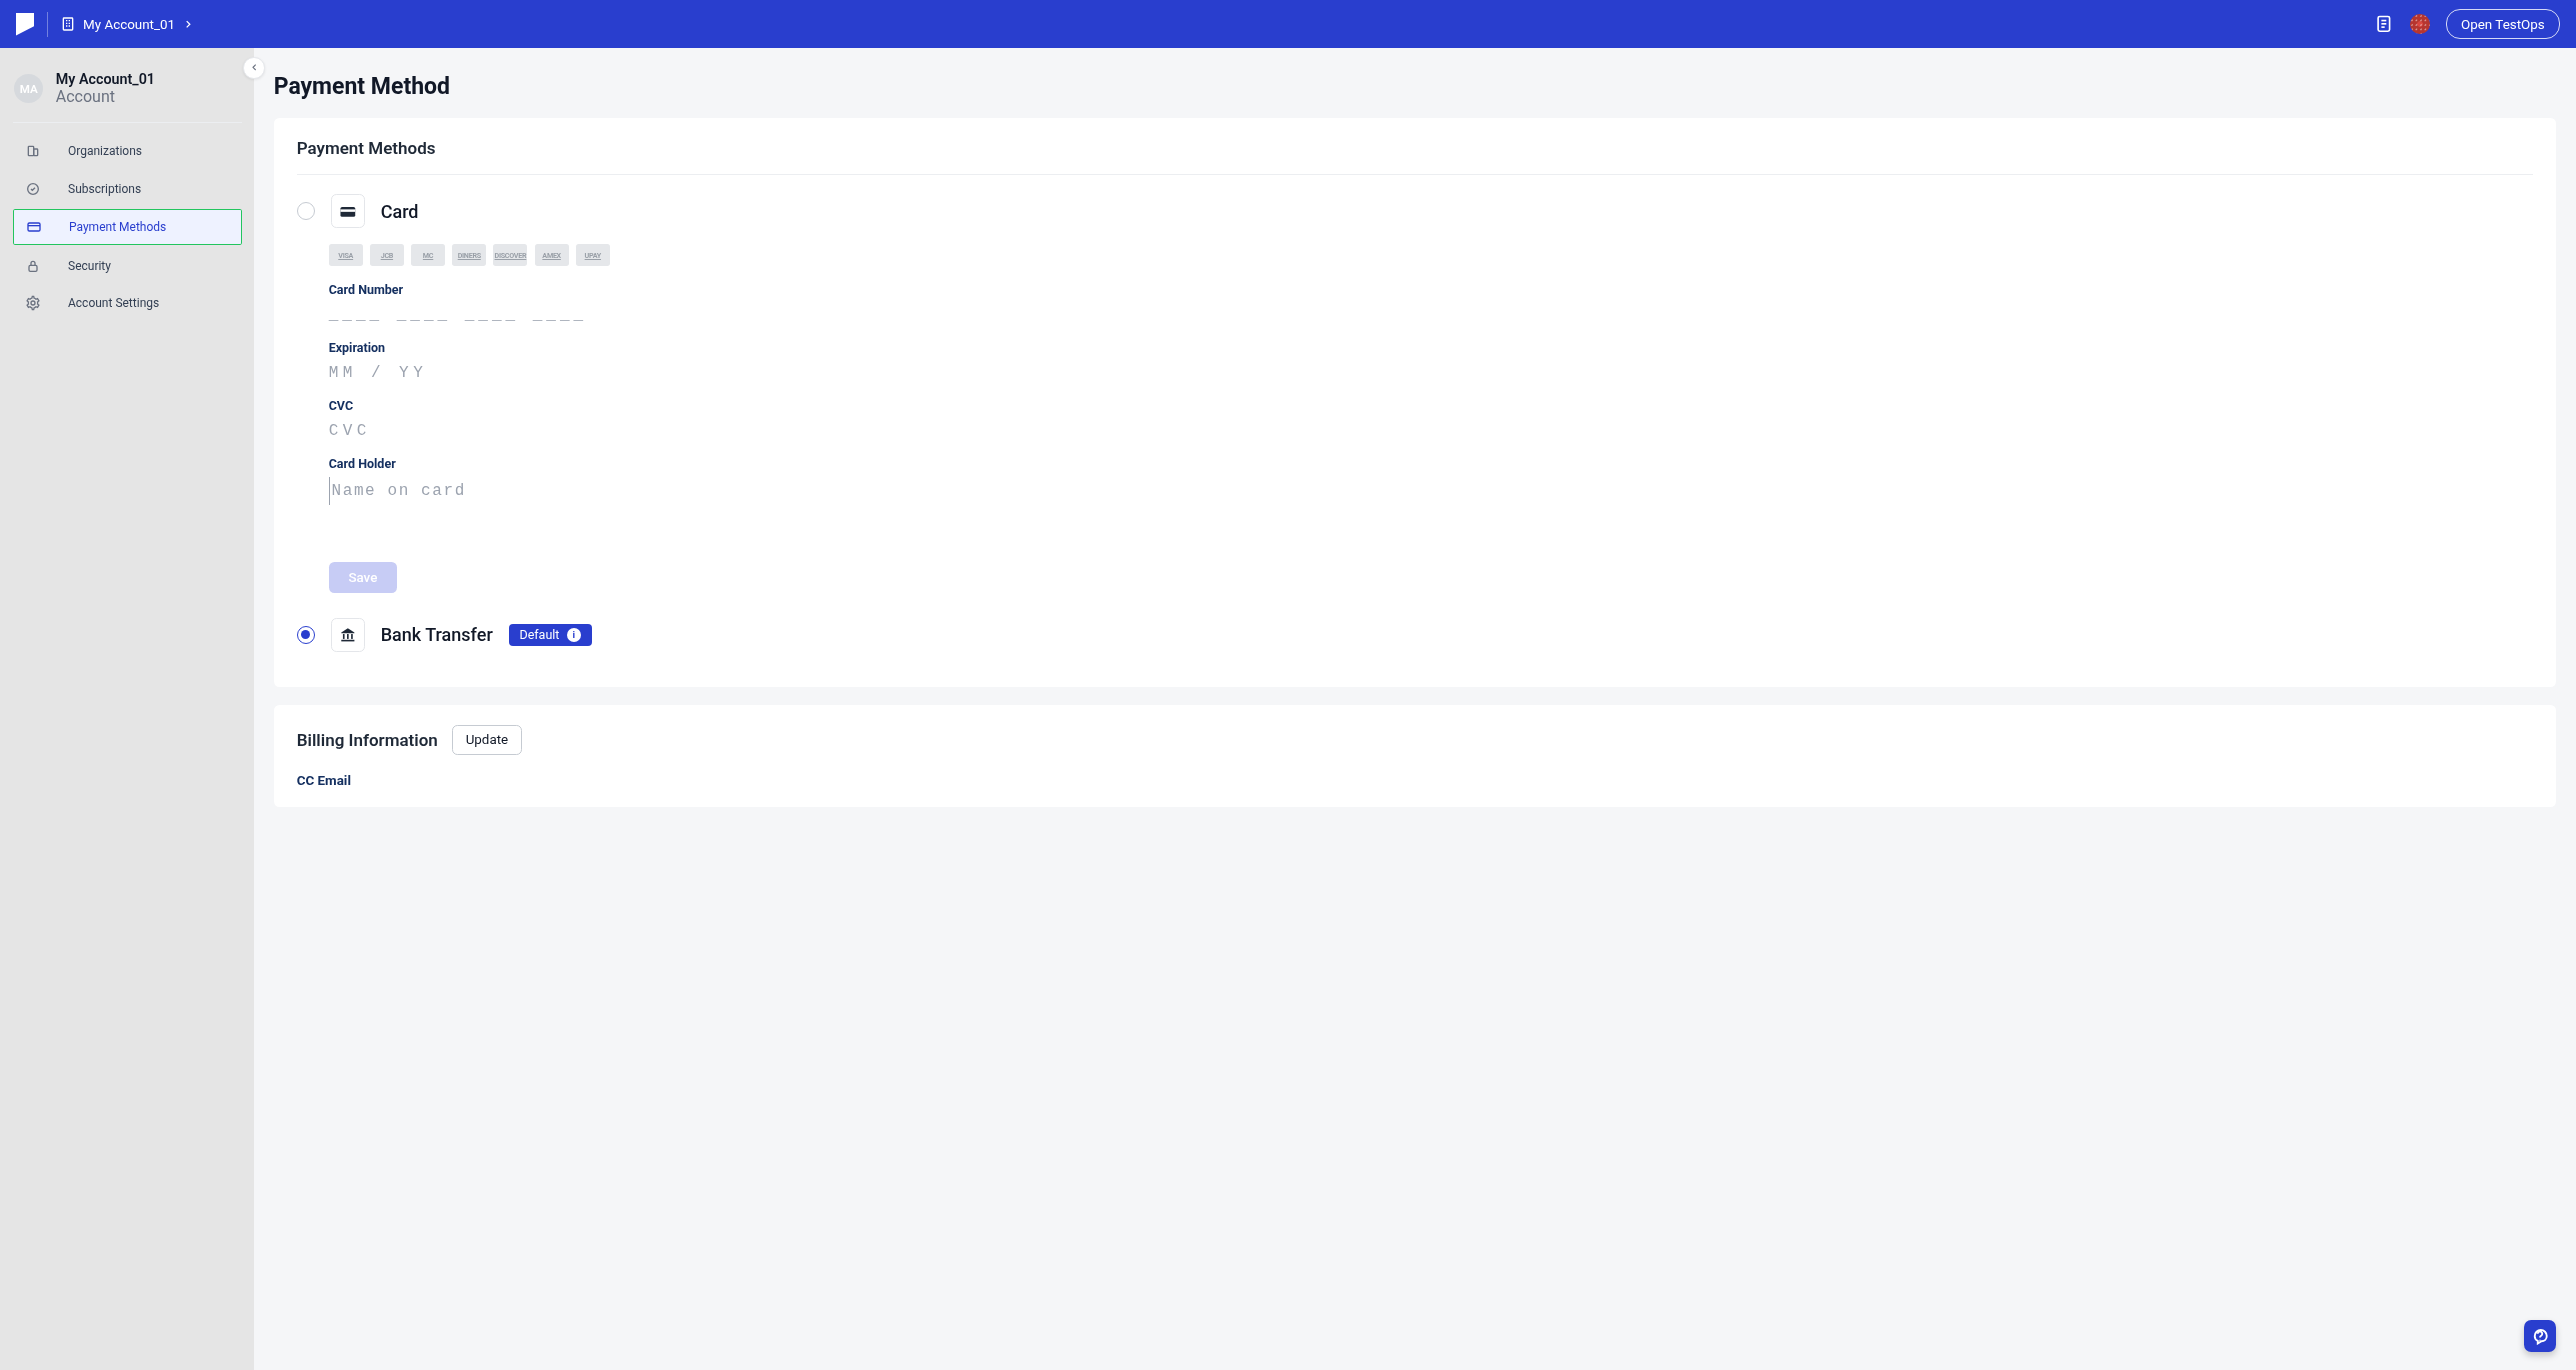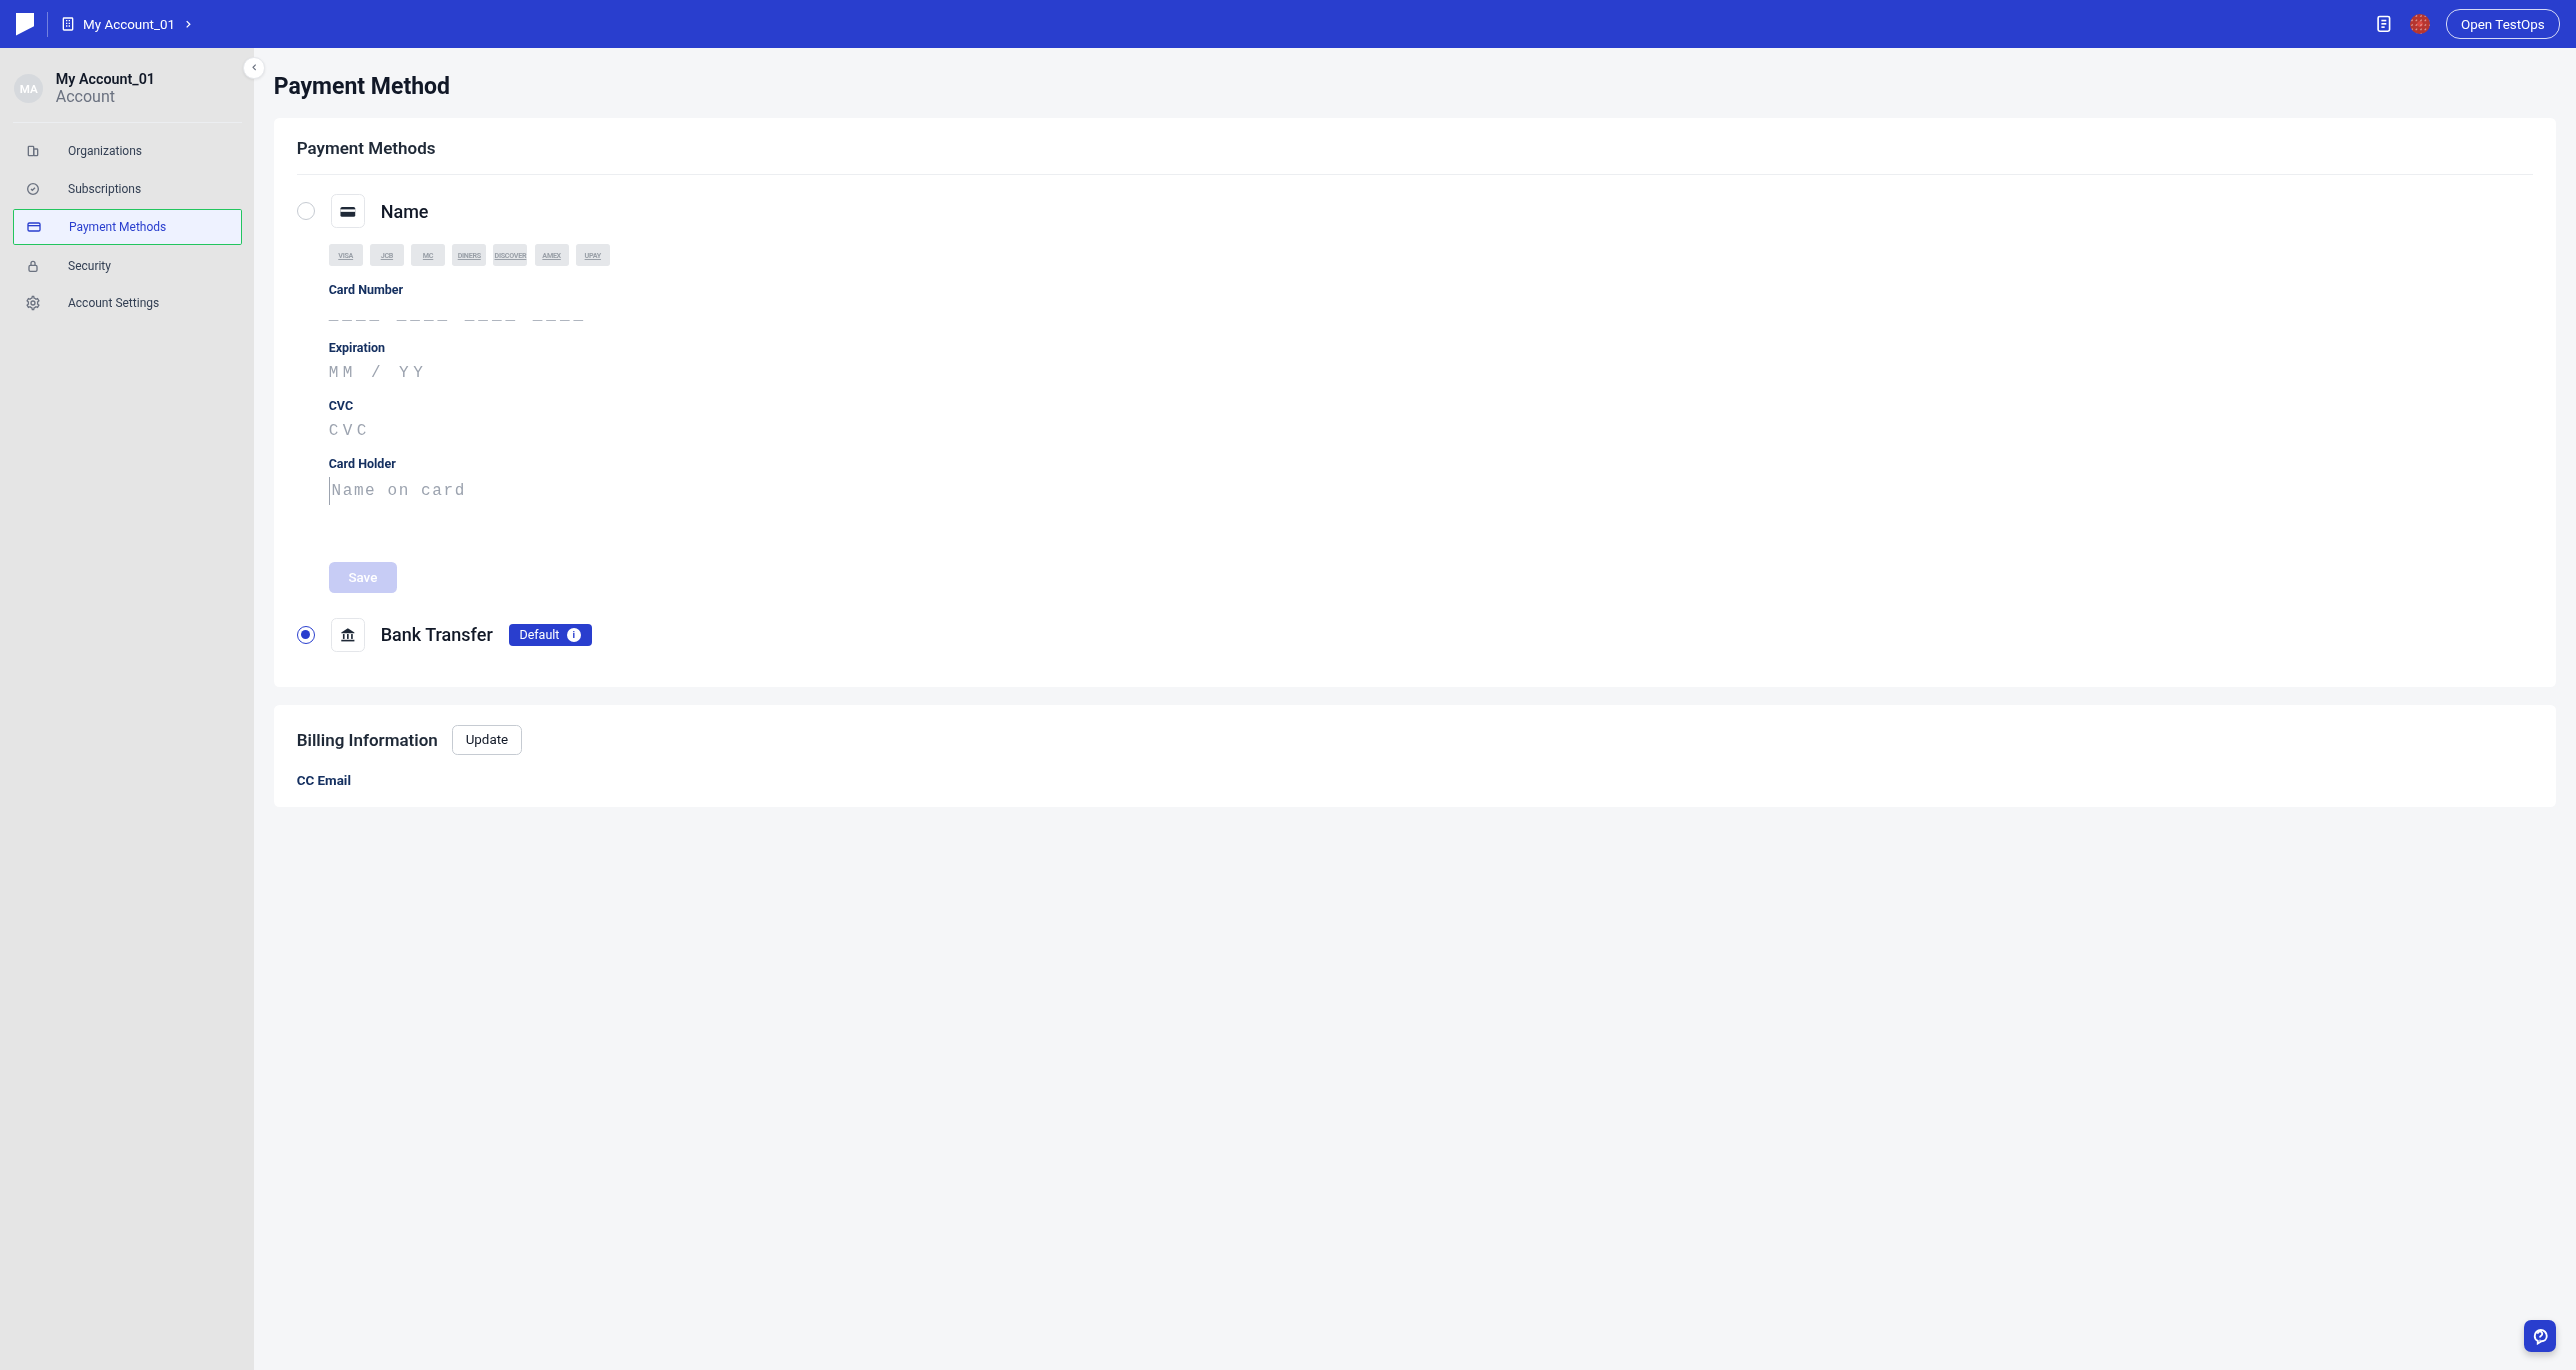--- a/index.html
+++ b/index.html
@@ -162,21 +162,21 @@
 
       
       <div class="method-row">
         <span class="radio"></span>
         <span class="icon-tile">
           <svg width="19.7" height="19.7" viewBox="0 0 24 24" fill="#1f2937">
               <rect x="3" y="6" width="18" height="12" rx="2"></rect>
               <rect x="3" y="9" width="18" height="3" fill="#fff"></rect>
             </svg>
         </span>
-        <span class="method-label">Name</span>
+        <span class="method-label">Card</span>
       </div>
 
       <div class="card-icons">
         <div class="brand">VISA</div>
         <div class="brand">JCB</div>
         <div class="brand">MC</div>
         <div class="brand">DINERS</div>
         <div class="brand">DISCOVER</div>
         <div class="brand">AMEX</div>
         <div class="brand">UPAY</div>

